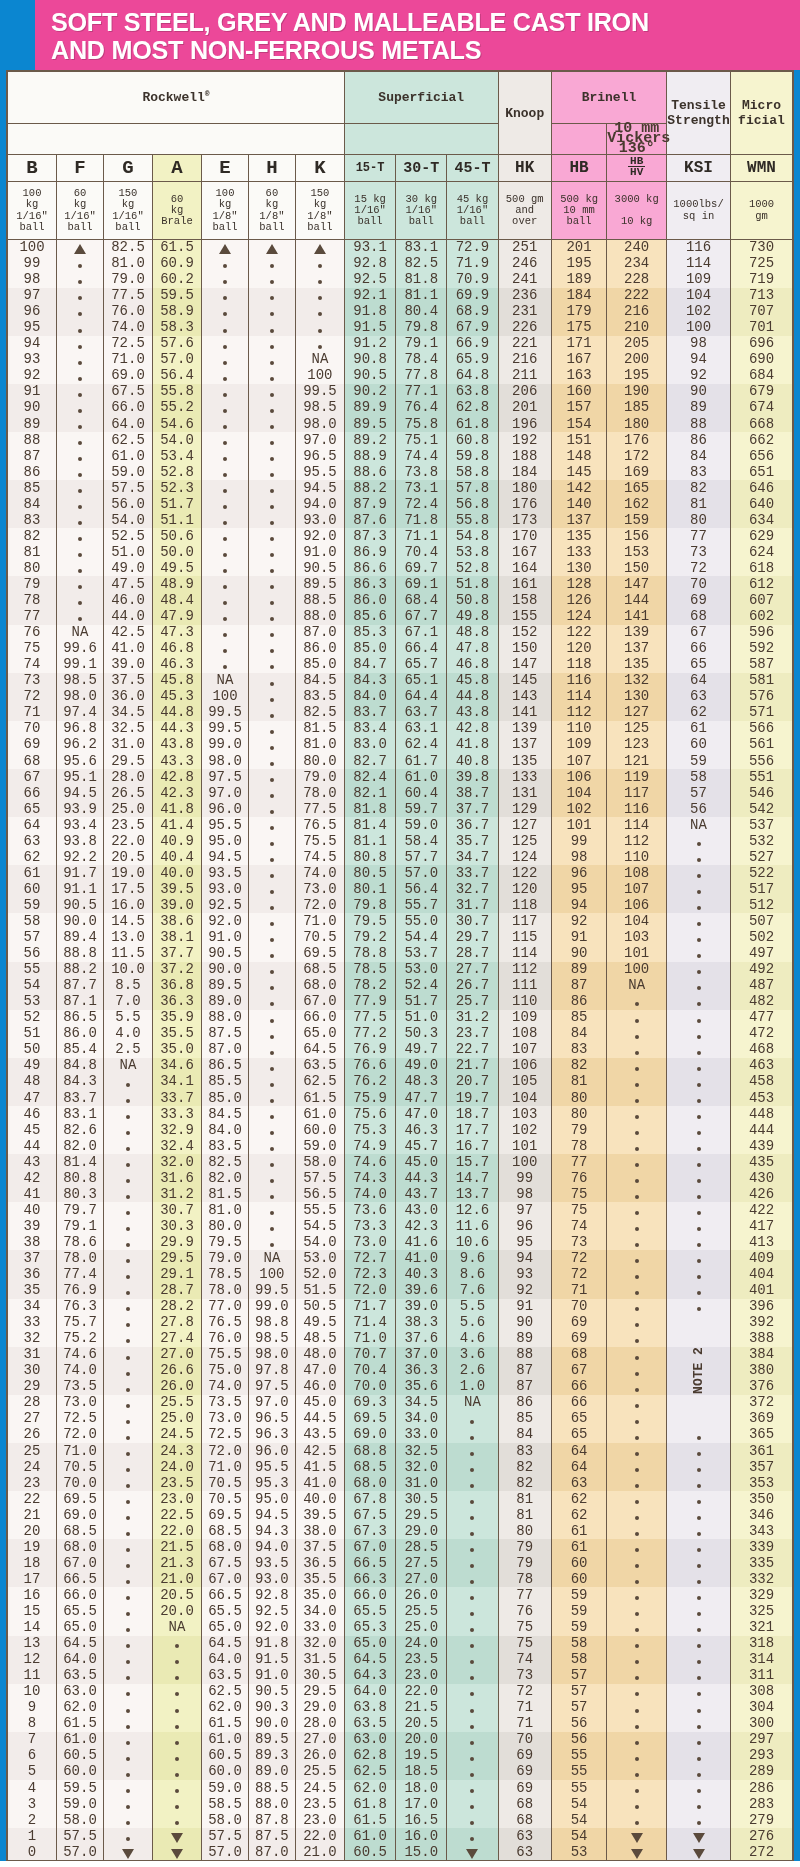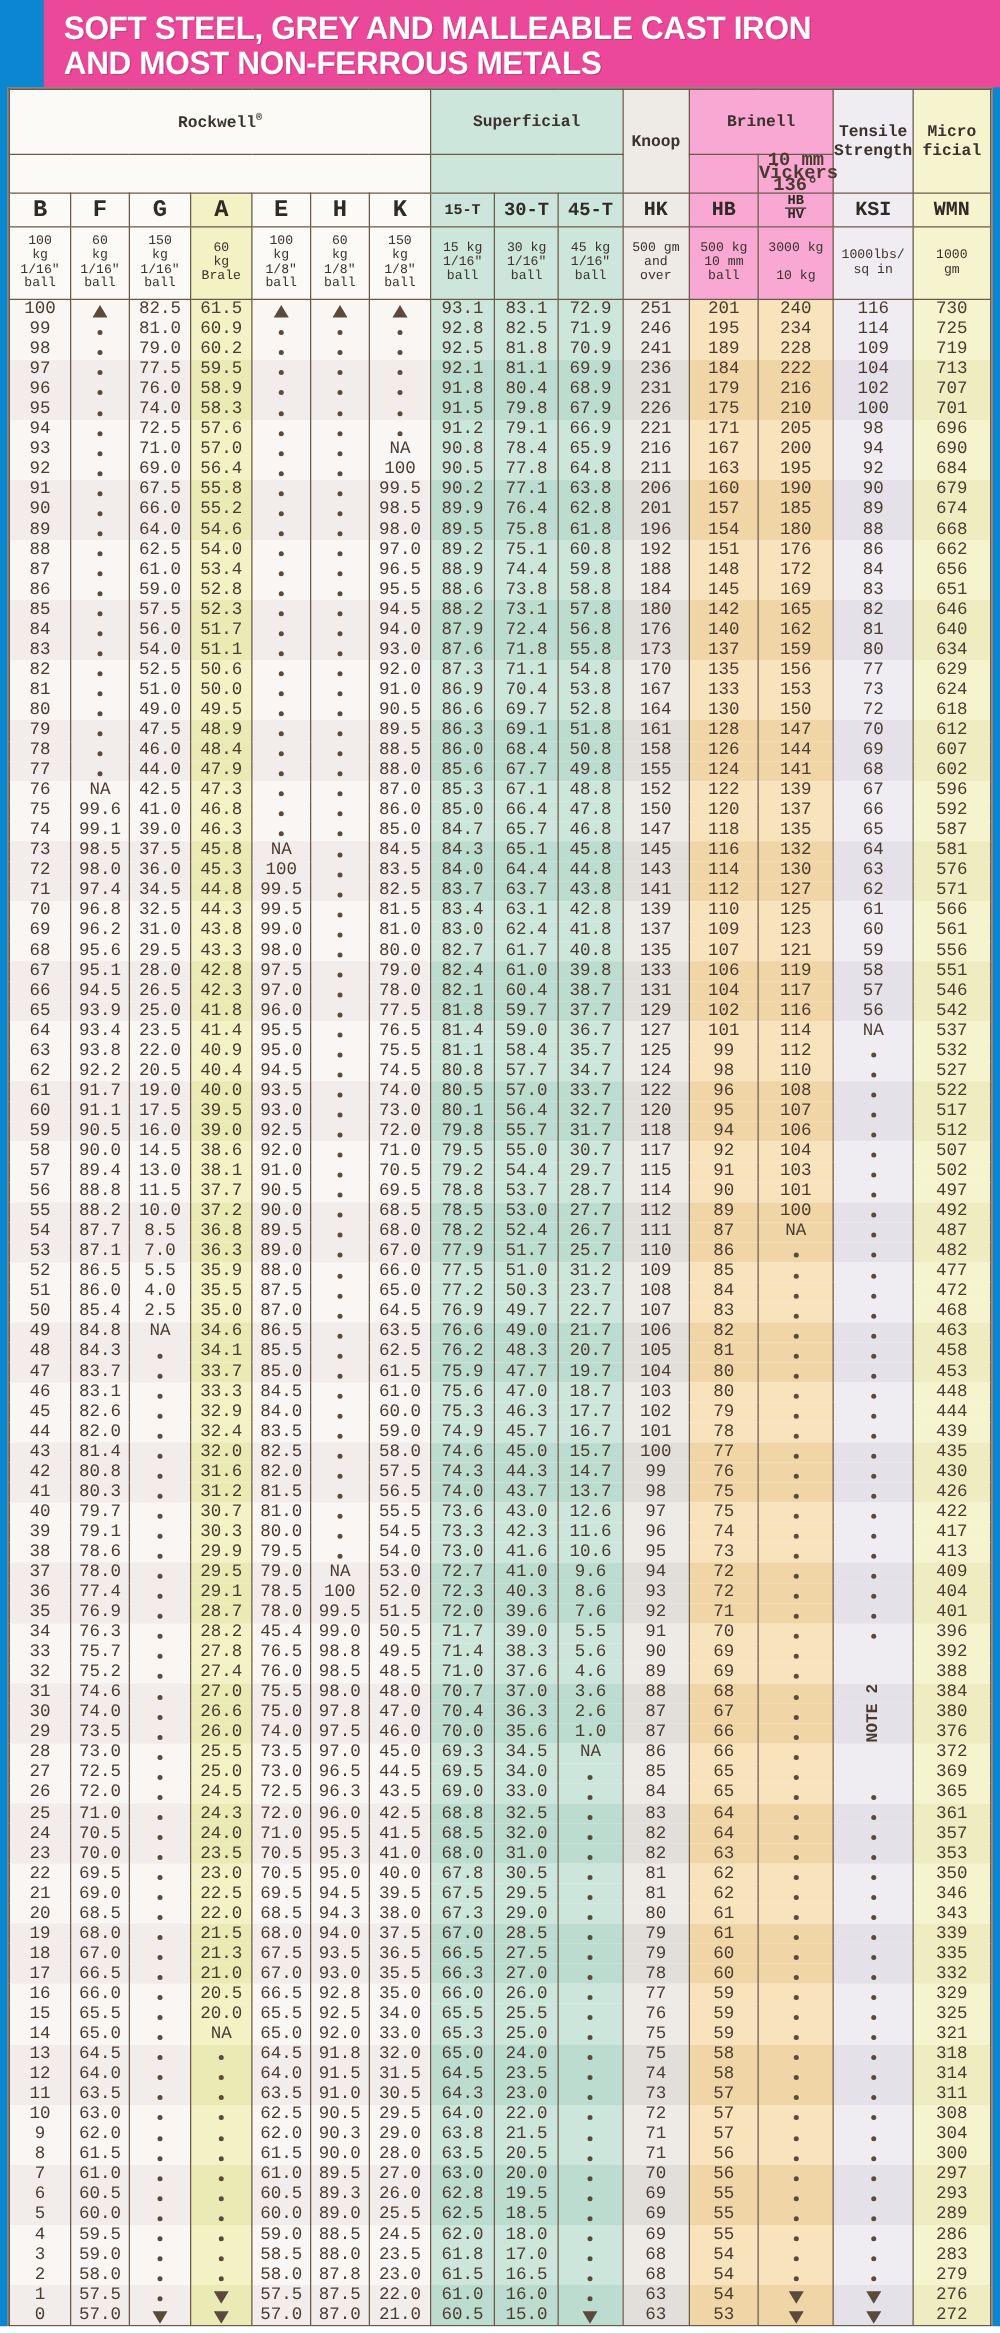--- a/index.html
+++ b/index.html
@@ -1721,21 +1721,21 @@
             </td>
             <td class="c-wmn">401</td>
           </tr>
           <tr class="d">
             <td class="c-b">34</td>
             <td class="c-f">76.3</td>
             <td class="c-g">
               <span class="dot"></span>
             </td>
             <td class="c-a">28.2</td>
-            <td class="c-e">45.4</td>
+            <td class="c-e">77.0</td>
             <td class="c-h">99.0</td>
             <td class="c-k">50.5</td>
             <td class="c-t15">71.7</td>
             <td class="c-t30">39.0</td>
             <td class="c-t45">5.5</td>
             <td class="c-hk">91</td>
             <td class="c-hb">70</td>
             <td class="c-hv">
               <span class="dot"></span>
             </td>

